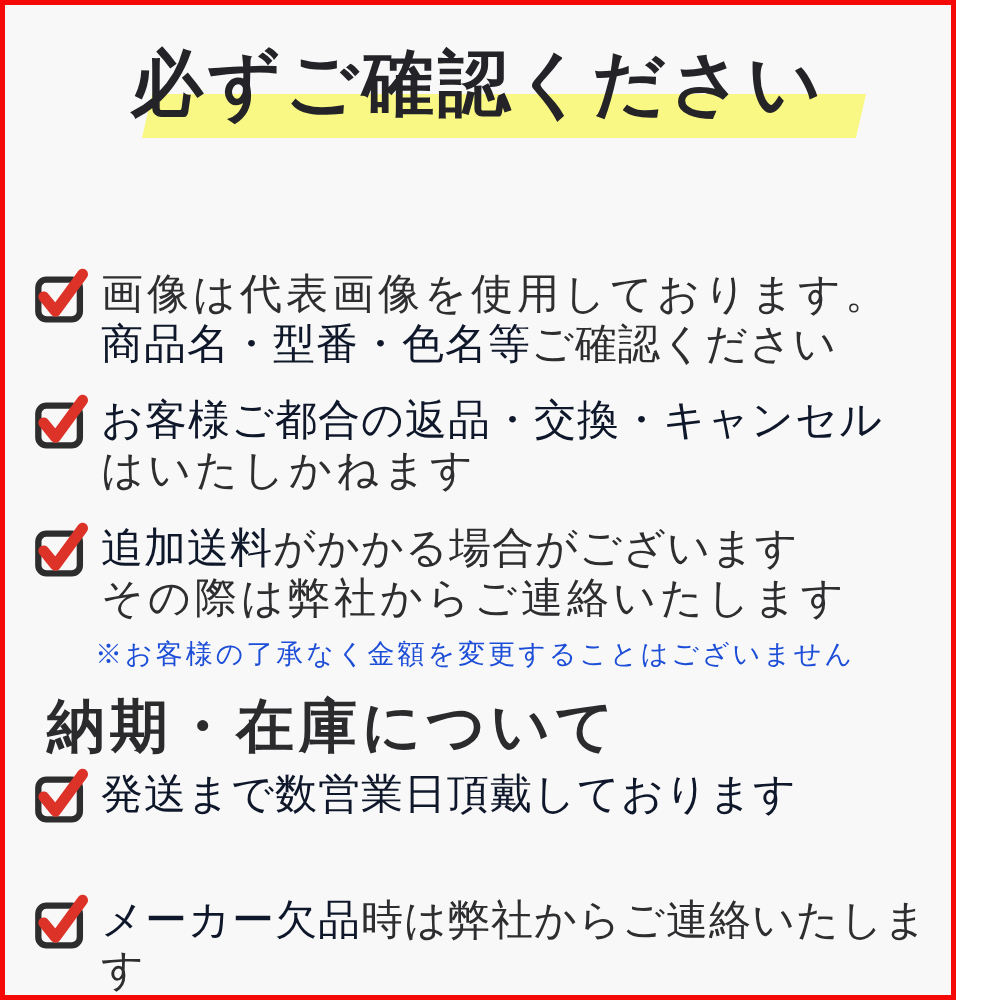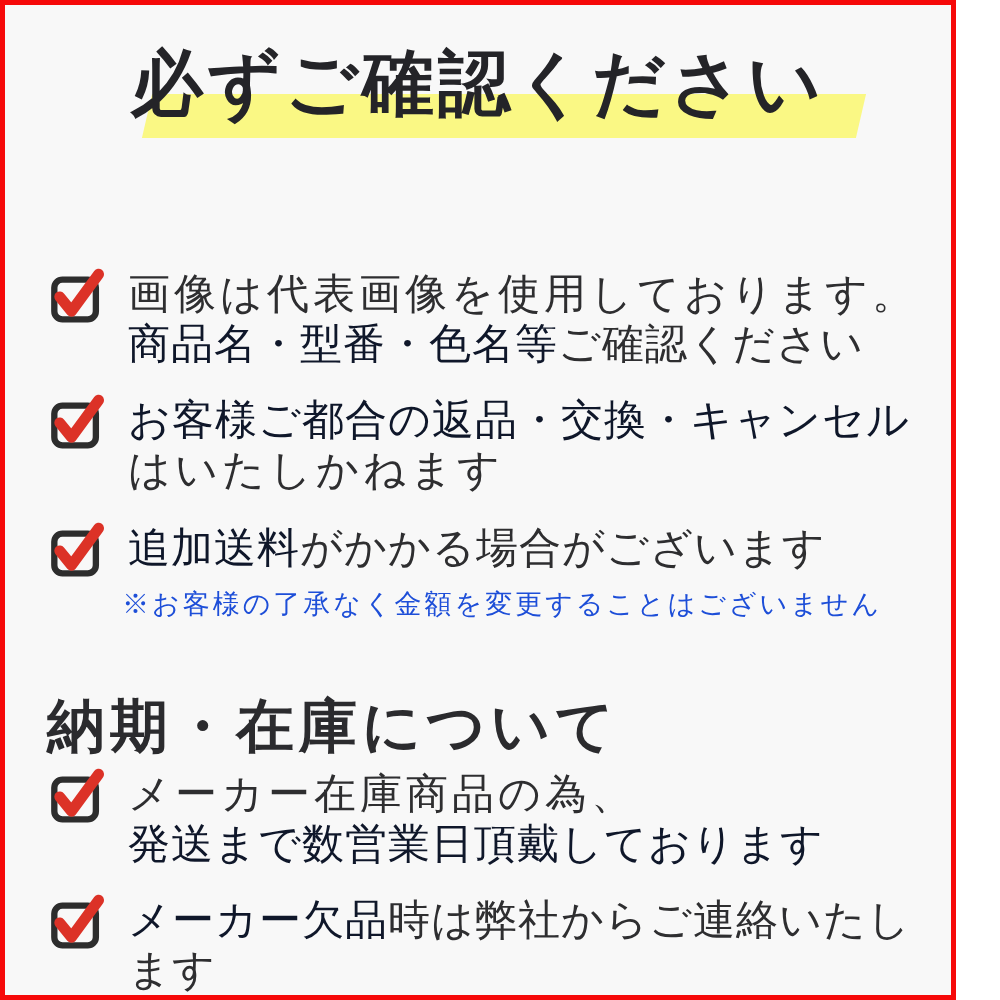--- a/index.html
+++ b/index.html
@@ -41,24 +41,24 @@
     font-weight:700;
     letter-spacing:5px;
     color:#2b2b2e;
     line-height:1;
   }
   .h-order{top:192px;}
   .h-stock{top:692px;}
   
   .item{
     position:absolute;
-    left:42px;
+    left:26px;
     display:flex;
     align-items:flex-start;
-    gap:23px;
+    gap:12px;
   }
   .i1{top:264px;}
   .i2{top:390px;}
   .i3{top:518px;}
   .i4{top:764px;}
   .i5{top:890px;}
   .checkbox{
     flex:0 0 auto;
     width:58px;height:56px;
     margin-top:-2px;
@@ -117,35 +117,35 @@
 
   <div class="item i3">
     <span class="checkbox">
       <svg viewBox="0 0 64 62" width="58" height="56" aria-hidden="true">
         <rect x="8" y="14" width="46" height="44" rx="9" fill="none" stroke="#2d2d2d" stroke-width="7"></rect>
         <path d="M14 33 L27 49 L57 8" fill="none" stroke="#dc3227" stroke-width="12" stroke-linecap="round" stroke-linejoin="round"></path>
       </svg>
     </span>
     <div class="item-text">
       <div class="tight"><span class="red">追加送料</span><span>がかかる場合がございます</span></div>
+      <div><span>その際は弊社からご連絡いたします</span></div>
       <div class="note">※お客様の了承なく金額を変更することはございません</div>
     </div>
   </div>
 
   <h2 class="heading h-stock">納期・在庫について</h2>
 
   <div class="item i4">
     <span class="checkbox">
       <svg viewBox="0 0 64 62" width="58" height="56" aria-hidden="true">
         <rect x="8" y="14" width="46" height="44" rx="9" fill="none" stroke="#2d2d2d" stroke-width="7"></rect>
         <path d="M14 33 L27 49 L57 8" fill="none" stroke="#dc3227" stroke-width="12" stroke-linecap="round" stroke-linejoin="round"></path>
       </svg>
     </span>
     <div class="item-text">
-      <div><span>メーカー在庫商品の為、</span></div>
       <div class="tight"><span class="red">発送まで数営業日頂戴しております</span></div>
     </div>
   </div>
 
   <div class="item i5">
     <span class="checkbox">
       <svg viewBox="0 0 64 62" width="58" height="56" aria-hidden="true">
         <rect x="8" y="14" width="46" height="44" rx="9" fill="none" stroke="#2d2d2d" stroke-width="7"></rect>
         <path d="M14 33 L27 49 L57 8" fill="none" stroke="#dc3227" stroke-width="12" stroke-linecap="round" stroke-linejoin="round"></path>
       </svg>

